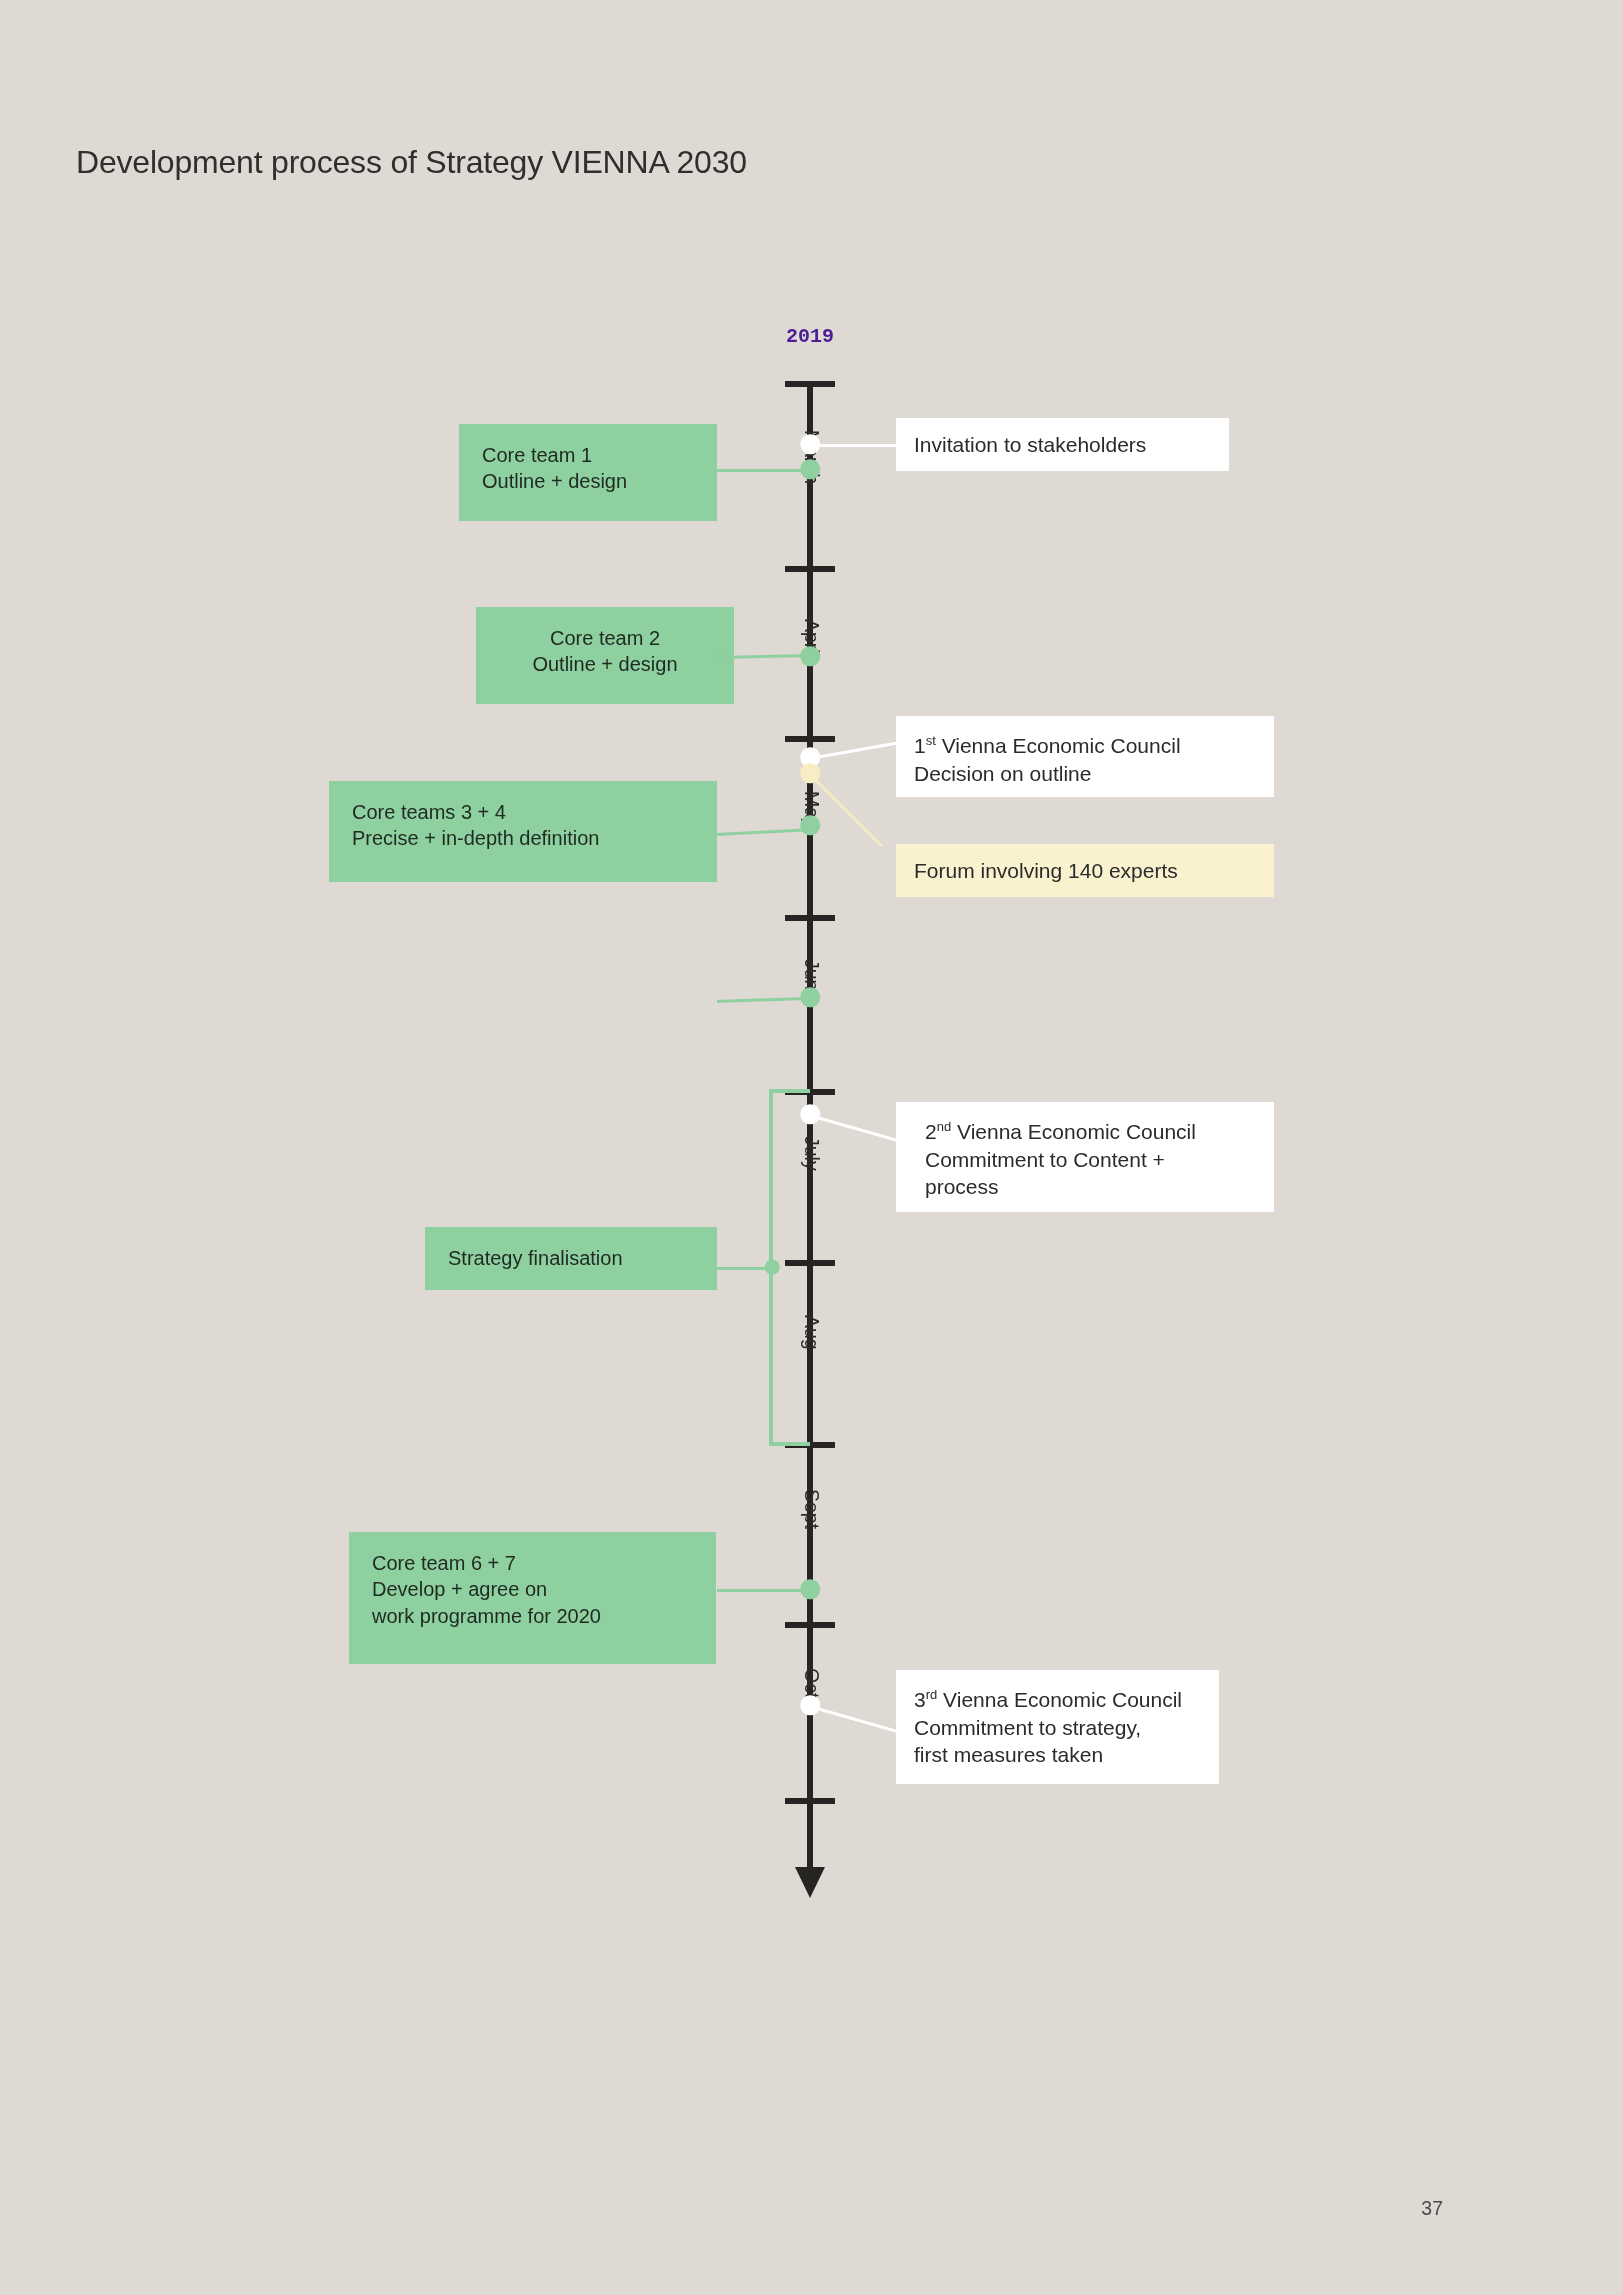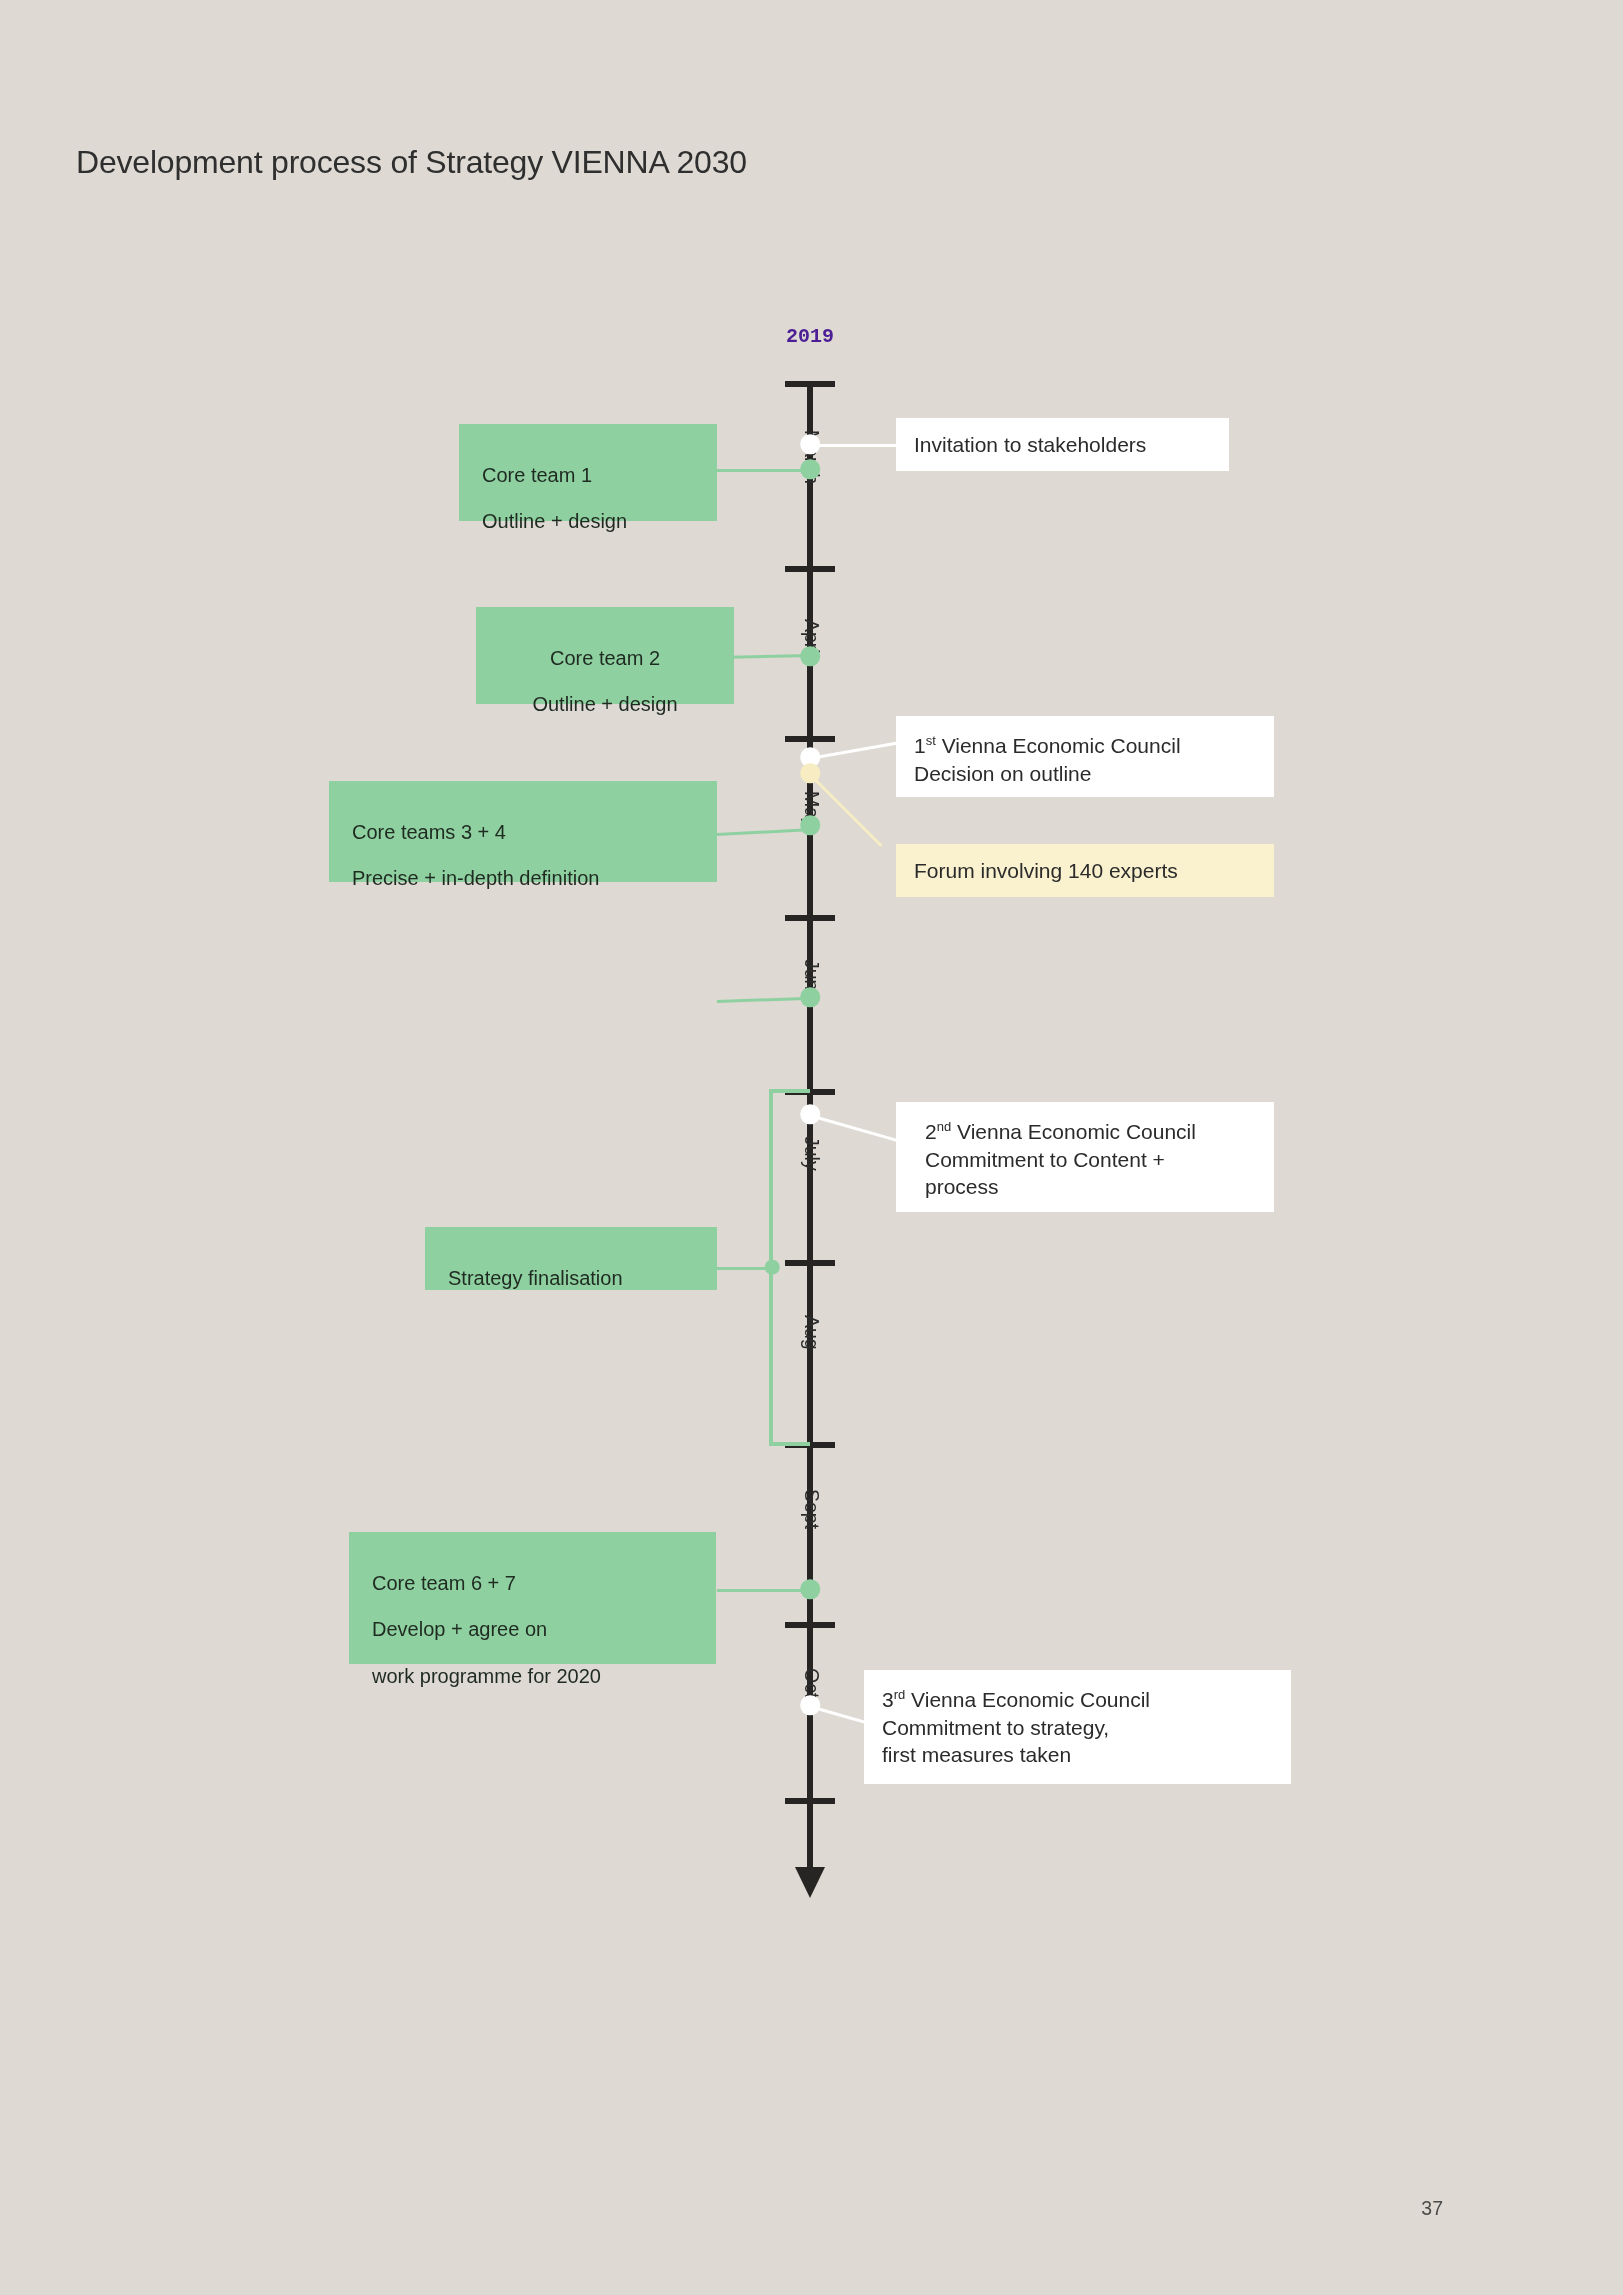--- a/index.html
+++ b/index.html
@@ -65,21 +65,21 @@
   
   .green-box{
     position:absolute;
     background:#8ed0a0;
     color:#1f2a21;
     font-size:20px;
     line-height:1.32;
     padding:18px 23px;
     box-sizing:border-box;
   }
-  .green-box .line{white-space:nowrap;margin-top:20px;}
+  .green-box .line{white-space:nowrap;}
 
   
   .callout{
     position:absolute;
     background:#ffffff;
     color:#2b2b2b;
     font-size:21px;
     line-height:1.32;
     padding:16px 18px;
     box-sizing:border-box;
@@ -205,21 +205,21 @@
   <div class="green-box" style="left:349px;top:1532px;width:367px;height:132px;">
     <div class="line">Core team 6 + 7</div>
     <div class="line">Develop + agree on</div>
     <div class="line">work programme for 2020</div>
   </div>
   <div class="conn green" style="left:717px;top:1589px;width:95px;"></div>
   <div class="dot green" style="top:1589px;"></div>
 
   <div class="conn white" style="left:810px;top:1705px;width:94px;transform:rotate(16deg);"></div>
   <div class="dot white" style="top:1705px;"></div>
-  <div class="callout" style="left:864px;top:1670px;width:427px;height:114px;">
+  <div class="callout" style="left:896px;top:1670px;width:323px;height:114px;">
     <div class="line">
       <span>3</span><sup>rd</sup><span> Vienna Economic Council</span>
     </div>
     <div class="line">Commitment to strategy,</div>
     <div class="line">first measures taken</div>
   </div>
 
   <div class="page-number">37</div>
 
 </div>

